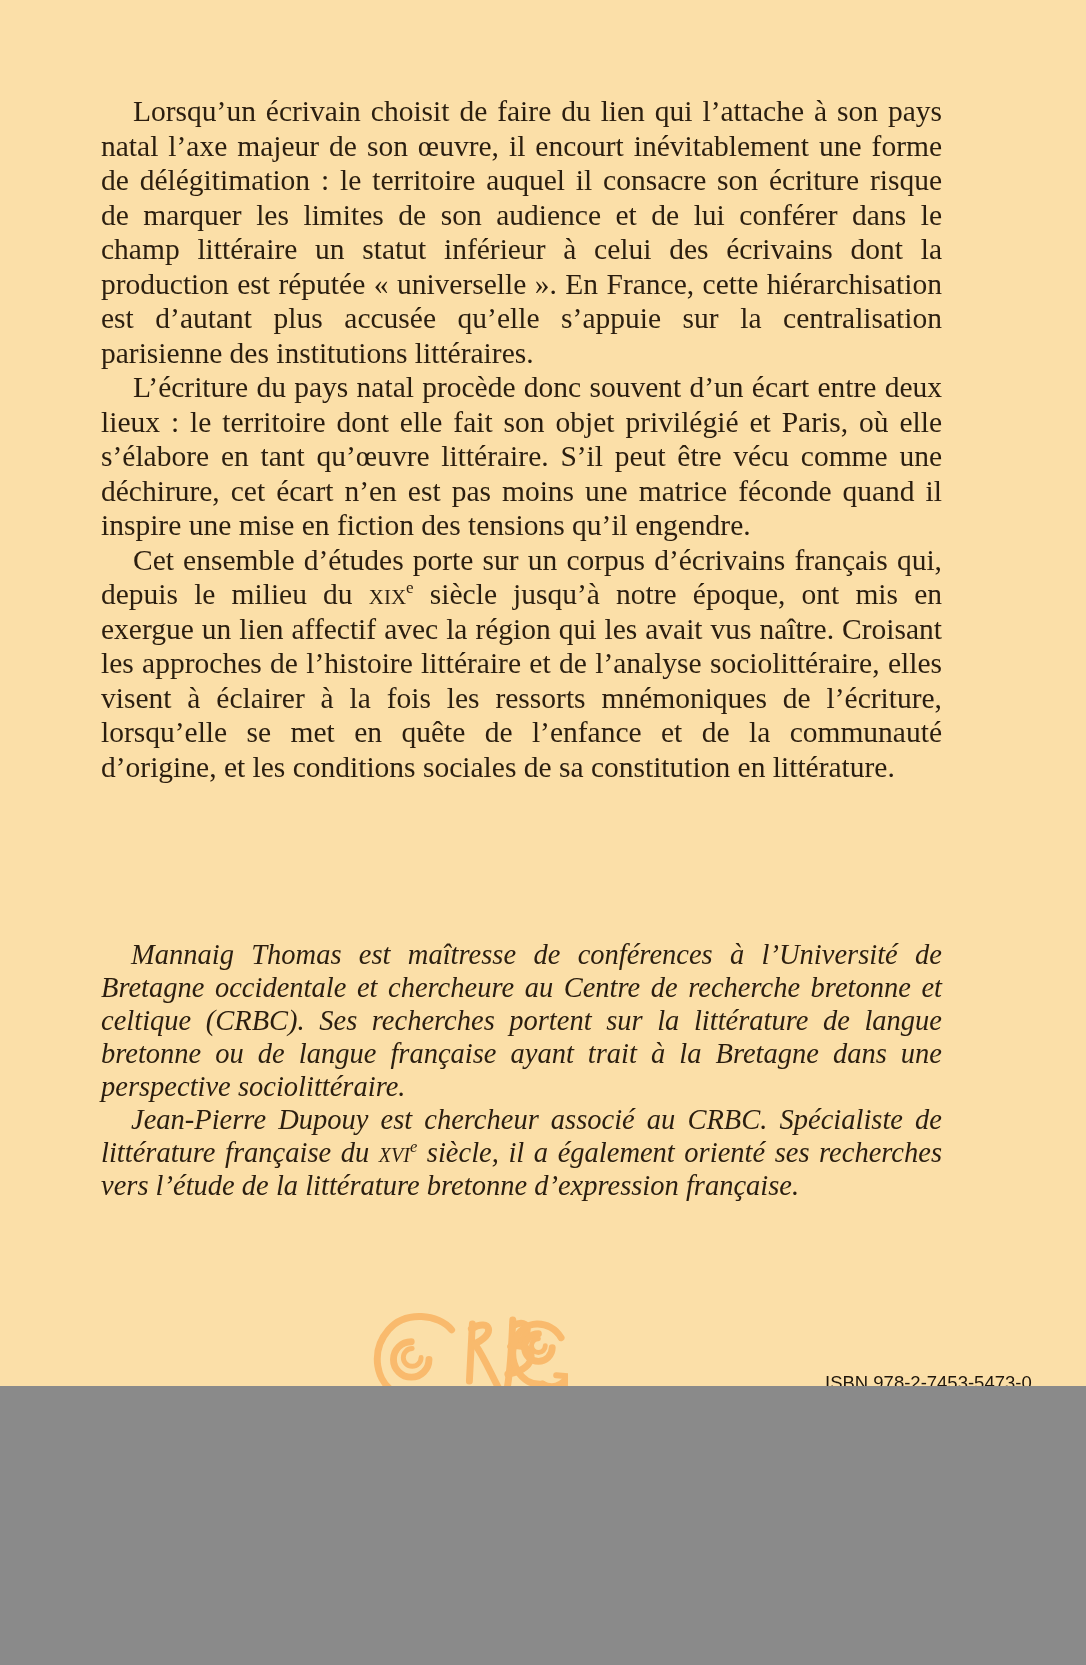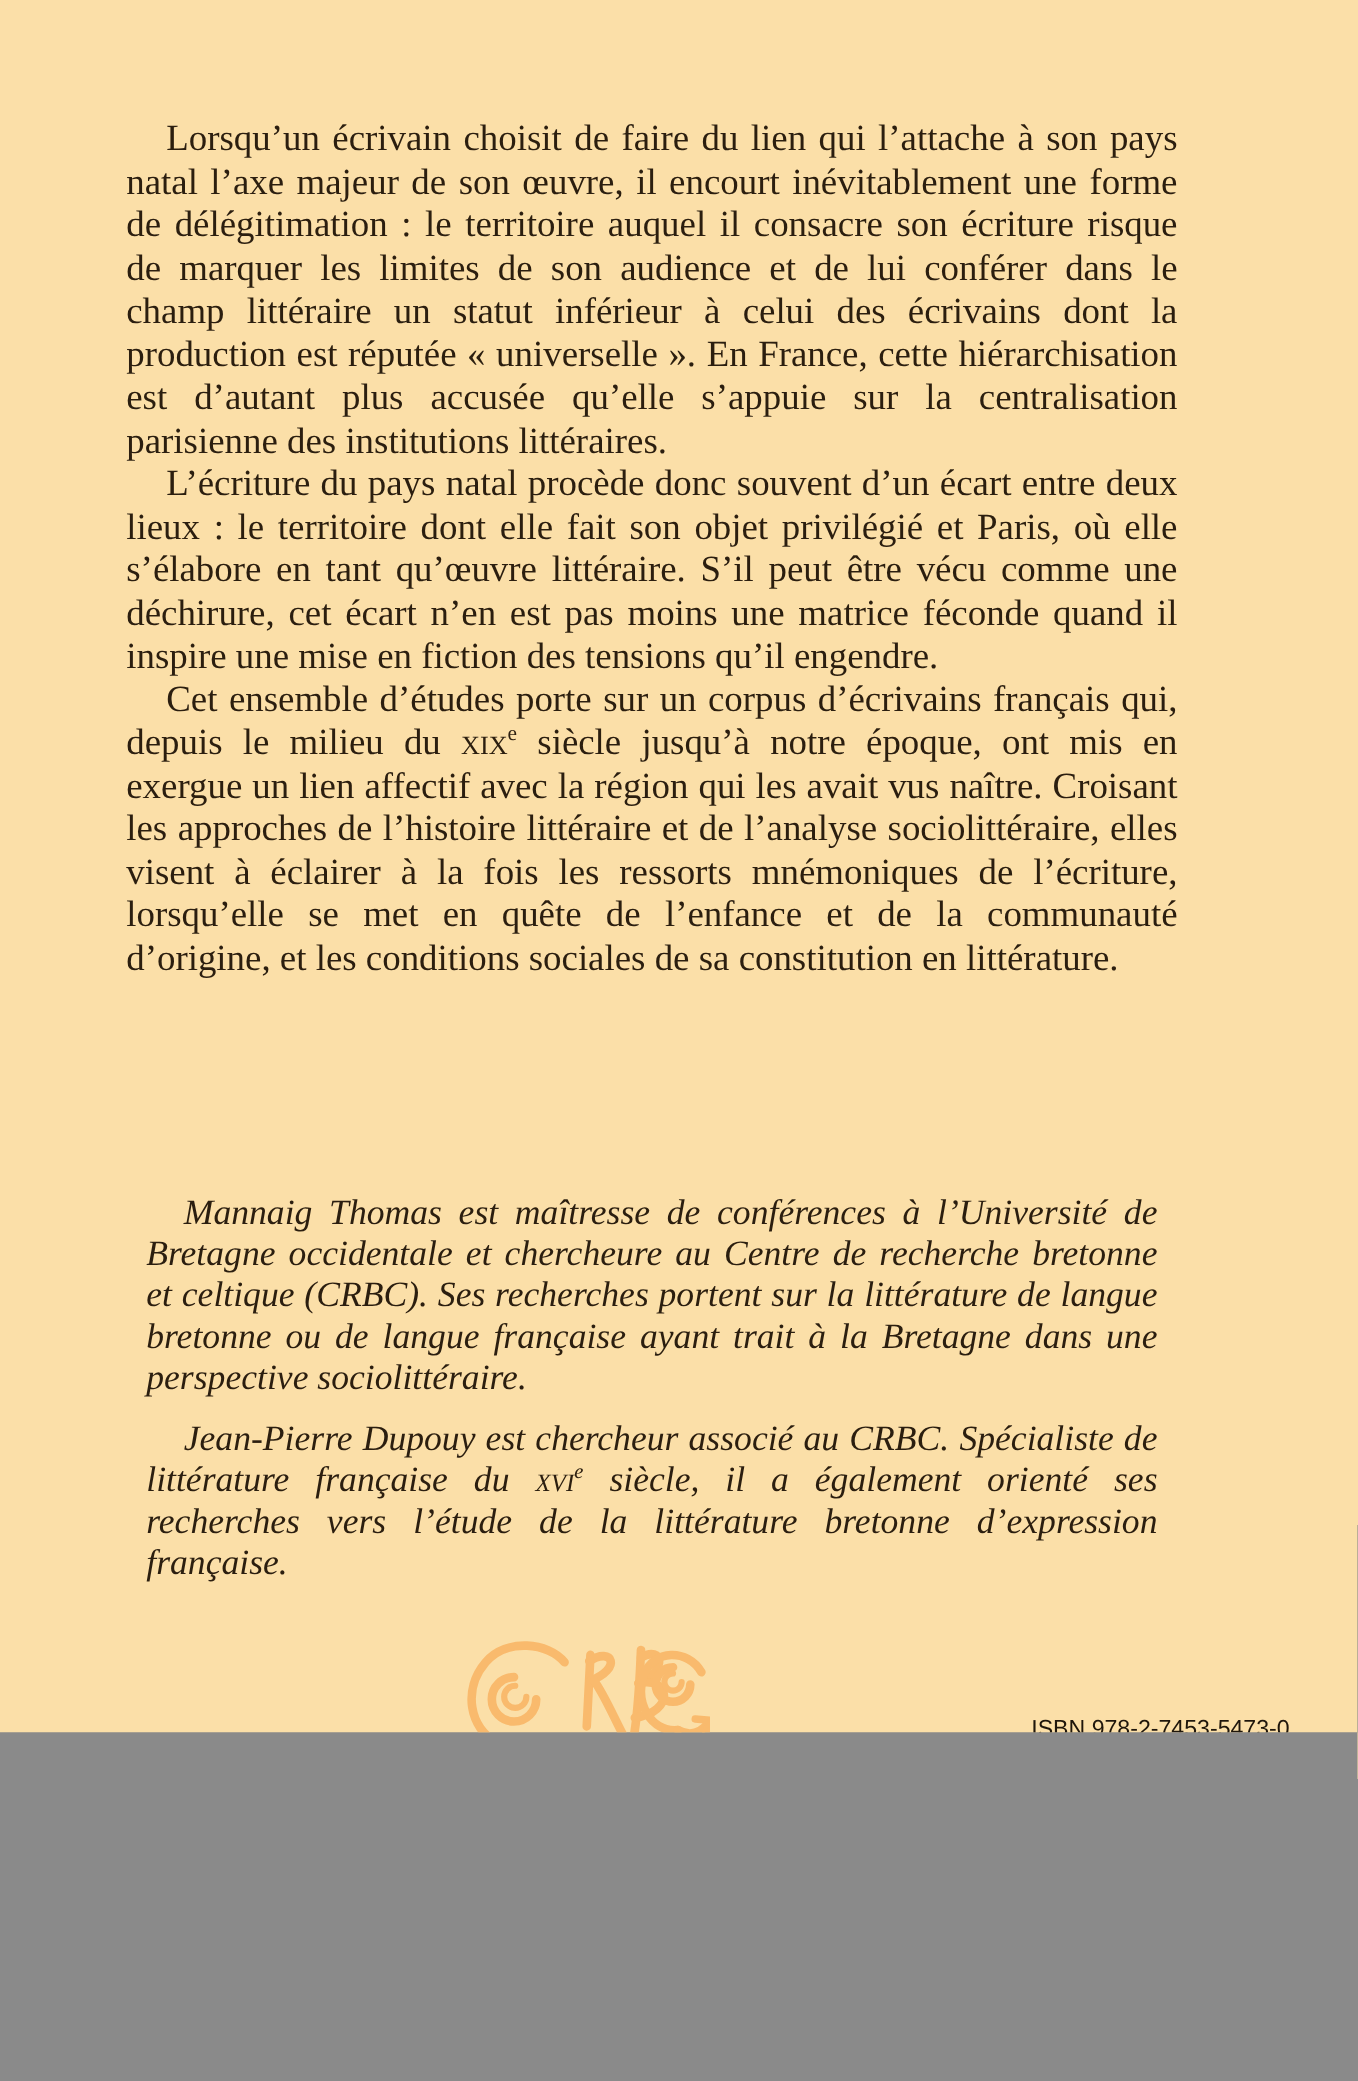--- a/index.html
+++ b/index.html
@@ -21,21 +21,21 @@
   .synopsis p { margin:0; text-indent:32px; }
   .sc  { font-variant:small-caps; }
   sup.ord { font-size:58%; line-height:0; vertical-align:super; }
 
   
   .bios {
     position:absolute; left:101px; top:938px; width:841px;
     font-size:28.5px; line-height:33px;
     font-style:italic; text-align:justify;
   }
-  .bios p { margin:16px; text-indent:30px; }
+  .bios p { margin:0; text-indent:30px; }
 
   
   .ubo-logo { position:absolute; left:100px; top:1314px; width:210px; }
   .ubo-logo svg { display:block; }
   .ubo-sub {
     margin-top:3px;
     font-family:"Liberation Sans", sans-serif;
     font-weight:bold; font-size:13.5px; letter-spacing:0.3px;
     color:#f3a75c; white-space:nowrap;
   }

